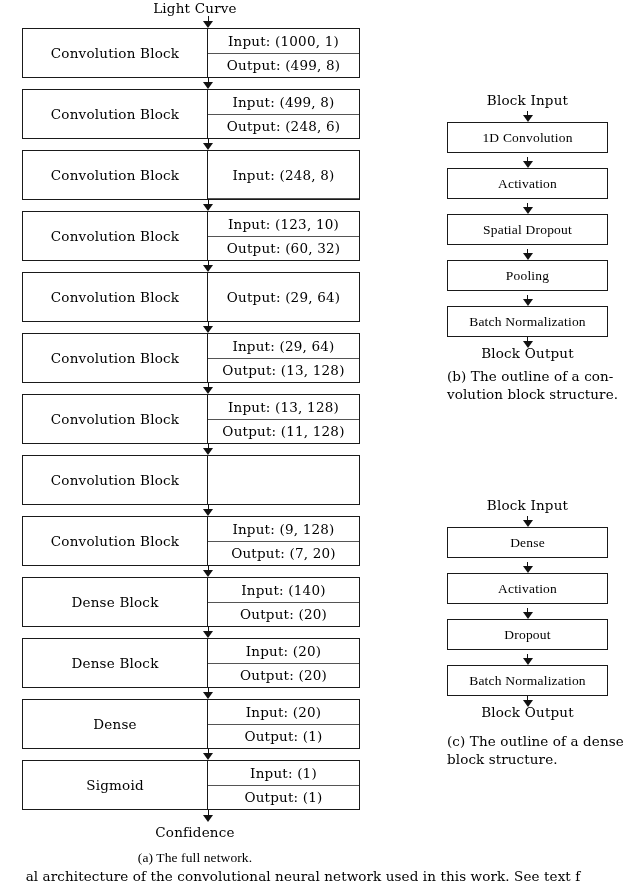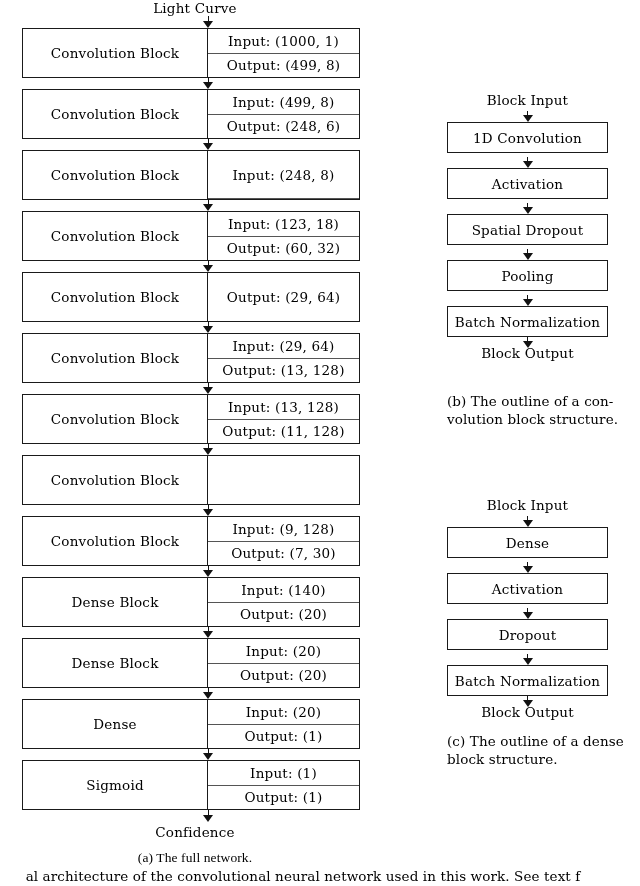--- a/index.html
+++ b/index.html
@@ -100,20 +100,21 @@
     width: 161px;
     height: 31px;
     box-sizing: border-box;
     border: 1.2px solid #1a1a1a;
     background: #fff;
     display: flex;
     align-items: center;
     justify-content: center;
     font-size: 13.5px;
     letter-spacing: 0.2px;
+    font-family: Liberation Serif, serif;
   }
 
   .caption {
     position: absolute;
     font-size: 13.5px;
     line-height: 17.5px;
     letter-spacing: 0.1px;
     text-align: left;
   }
   .caption-a {
@@ -176,21 +177,21 @@
           <div class="io-in">Input: (248, 8)</div>
         </div>
       </div>
       <div class="arrow" style="left: 202.5px; top: 138px; height: 12px;">
         <div class="shaft" style="height: 4.5px;"></div>
         <div class="head" style="top: 4.5px;"></div>
       </div>
       <div class="net-row" style="top: 211px;">
         <div class="name-cell">Convolution Block</div>
         <div class="io-cell">
-          <div class="io-in">Input: (123, 18)</div>
+          <div class="io-in">Input: (123, 10)</div>
           <div class="io-out">Output: (60, 32)</div>
         </div>
       </div>
       <div class="arrow" style="left: 202.5px; top: 199px; height: 12px;">
         <div class="shaft" style="height: 4.5px;"></div>
         <div class="head" style="top: 4.5px;"></div>
       </div>
       <div class="net-row" style="top: 272px;">
         <div class="name-cell">Convolution Block</div>
         <div class="io-cell">
@@ -227,21 +228,21 @@
         <div class="name-cell">Convolution Block</div>
       </div>
       <div class="arrow" style="left: 202.5px; top: 443px; height: 12px;">
         <div class="shaft" style="height: 4.5px;"></div>
         <div class="head" style="top: 4.5px;"></div>
       </div>
       <div class="net-row" style="top: 516px;">
         <div class="name-cell">Convolution Block</div>
         <div class="io-cell">
           <div class="io-in">Input: (9, 128)</div>
-          <div class="io-out">Output: (7, 30)</div>
+          <div class="io-out">Output: (7, 20)</div>
         </div>
       </div>
       <div class="arrow" style="left: 202.5px; top: 504px; height: 12px;">
         <div class="shaft" style="height: 4.5px;"></div>
         <div class="head" style="top: 4.5px;"></div>
       </div>
       <div class="net-row" style="top: 577px;">
         <div class="name-cell">Dense Block</div>
         <div class="io-cell">
           <div class="io-in">Input: (140)</div>
@@ -326,21 +327,21 @@
         <div class="head" style="top: 3.5px;"></div>
       </div>
       <div class="arrow" style="left: 522px; top: 337px; height: 11px;">
         <div class="shaft" style="height: 3.5px;"></div>
         <div class="head" style="top: 3.5px;"></div>
       </div>
     </div>
 
   <div class="label-text" style="left:447px; width:161px; top:345px;">Block Output</div>
 
-  <div class="caption" style="left:447px; width:175px; top:393px;">
+  <div class="caption" style="left:447px; width:175px; top:368px;">
     <span>(b) The outline of a con-</span><br>
     <span>volution block structure.</span>
   </div>
 </div>
 
 <div id="fig-c">
   <div class="label-text" style="left:447px; width:161px; top:497px;">Block Input</div>
 
   <div id="sub-c">
       <div class="sub-box" style="top: 527px;">Dense</div>

